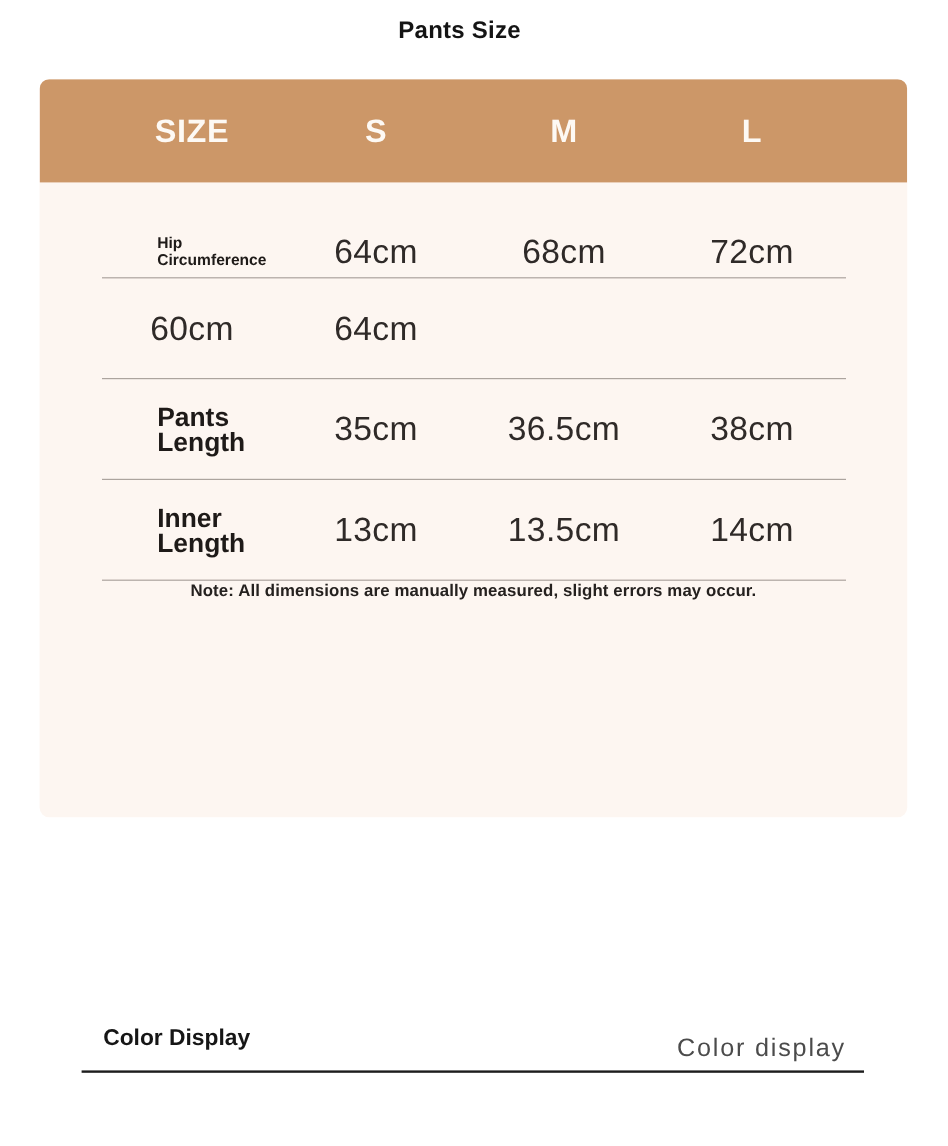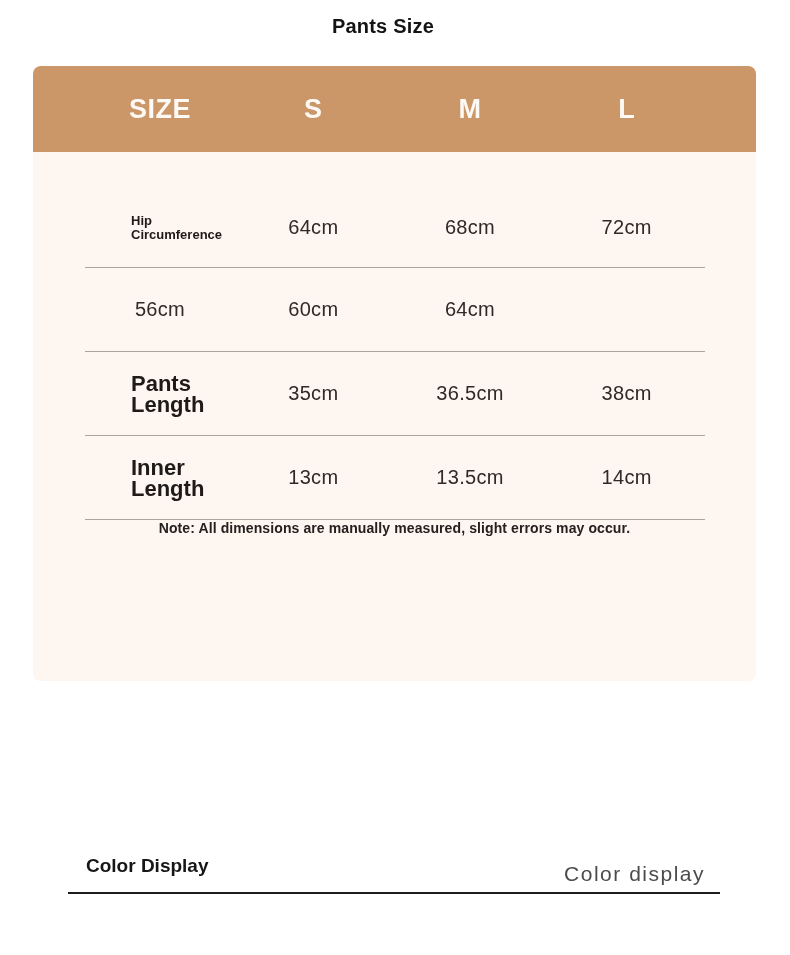--- a/index.html
+++ b/index.html
@@ -46,32 +46,32 @@
   }
   .panel-header .hcell { text-align: center; }
   .table-body { margin: 0 51px 0 52px; }
   .size-row {
     display: grid;
     grid-template-columns: 150px 1fr 1fr 1fr;
     align-items: center;
     border-bottom: 1px solid #aca49e;
     height: 84px;
   }
-  .size-row.first { height: 116px; padding-top: 36px; }
+  .size-row.first { height: 80px; padding-top: 36px; }
   .row-label {
     font-weight: bold;
     color: #1e1a18;
     white-space: pre-line;
     padding-left: 46px;
   }
   .small-label .row-label { font-size: 13px; line-height: 14px; }
   .large-label .row-label { font-size: 22px; line-height: 21px; }
   .row-value {
     text-align: center;
-    font-size: 20px;
+    font-size: 28px;
     color: #2f2a28;
     letter-spacing: 0.3px;
   }
   .note-text {
     text-align: center;
     font-size: 14px;
     font-weight: bold;
     color: #25211f;
     letter-spacing: 0.1px;
   }
@@ -116,21 +116,20 @@
 
   <div class="table-body">
     <div class="size-row first small-label">
       <div class="row-label">Hip
 Circumference</div>
       <div class="row-value">64cm</div>
       <div class="row-value">68cm</div>
       <div class="row-value">72cm</div>
     </div>
     <div class="size-row small-label">
-      <div class="row-value">56cm</div>
       <div class="row-value">60cm</div>
       <div class="row-value">64cm</div>
     </div>
     <div class="size-row large-label">
       <div class="row-label">Pants
 Length</div>
       <div class="row-value">35cm</div>
       <div class="row-value">36.5cm</div>
       <div class="row-value">38cm</div>
     </div>

